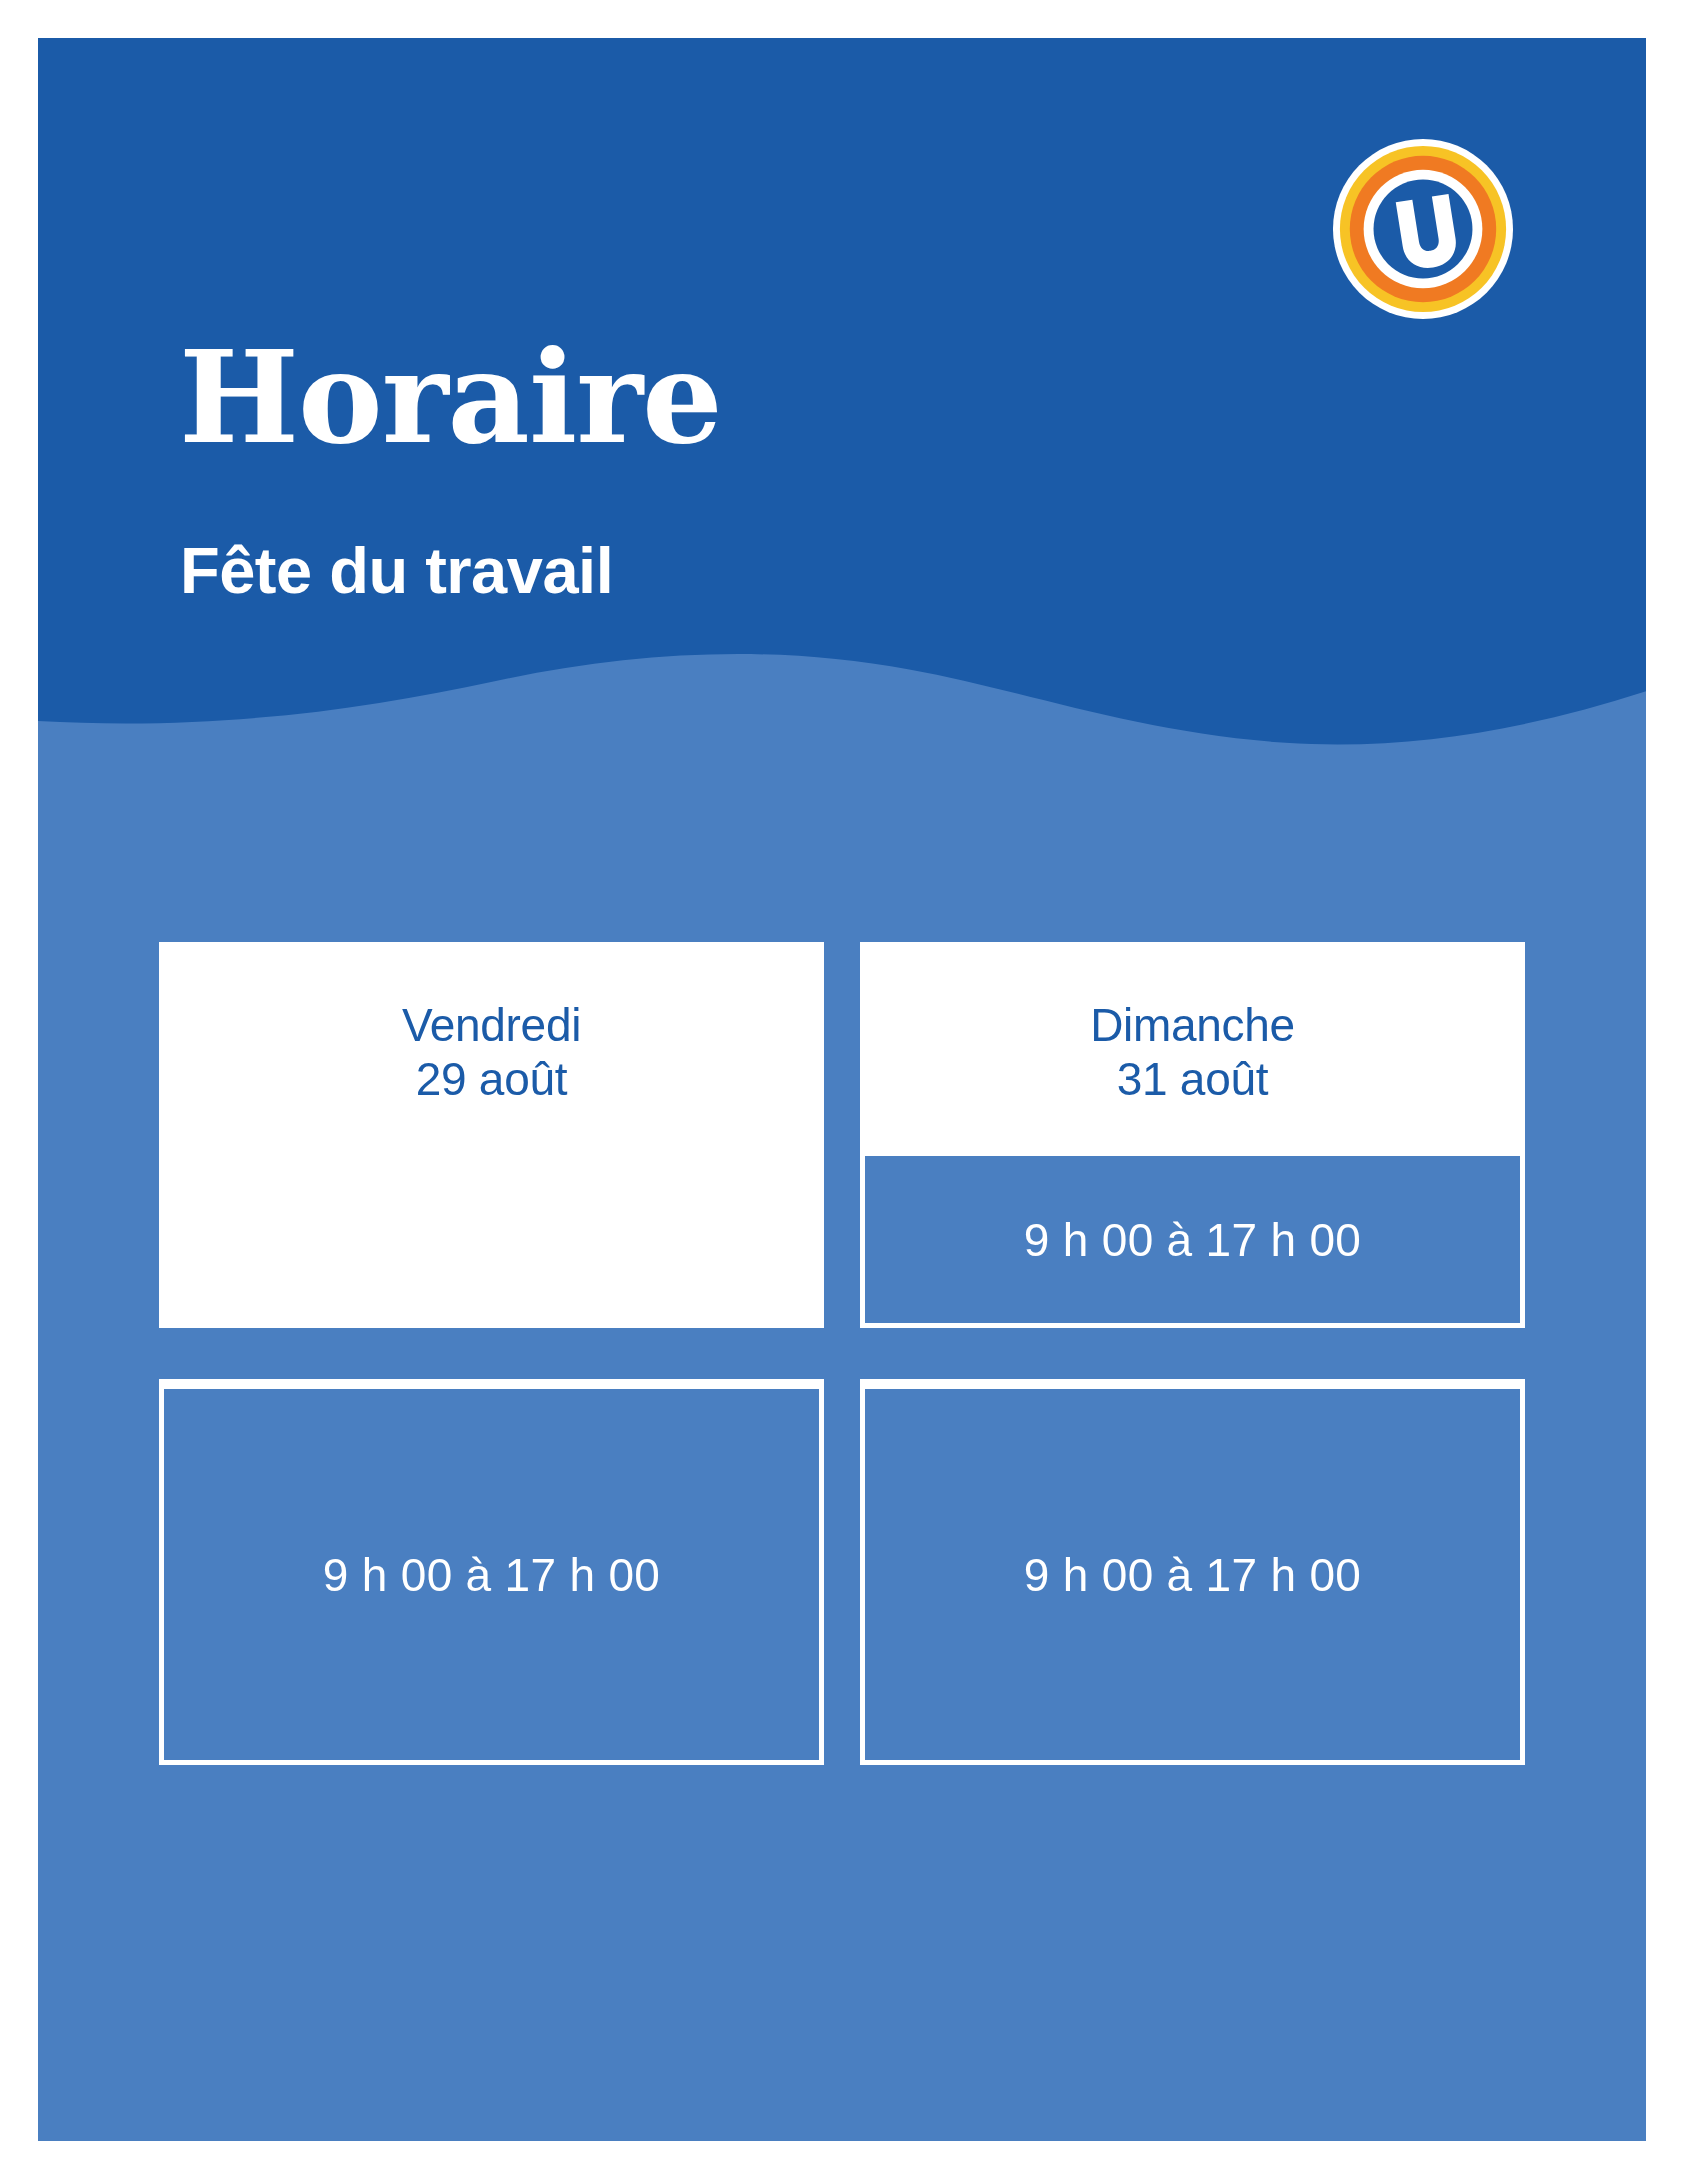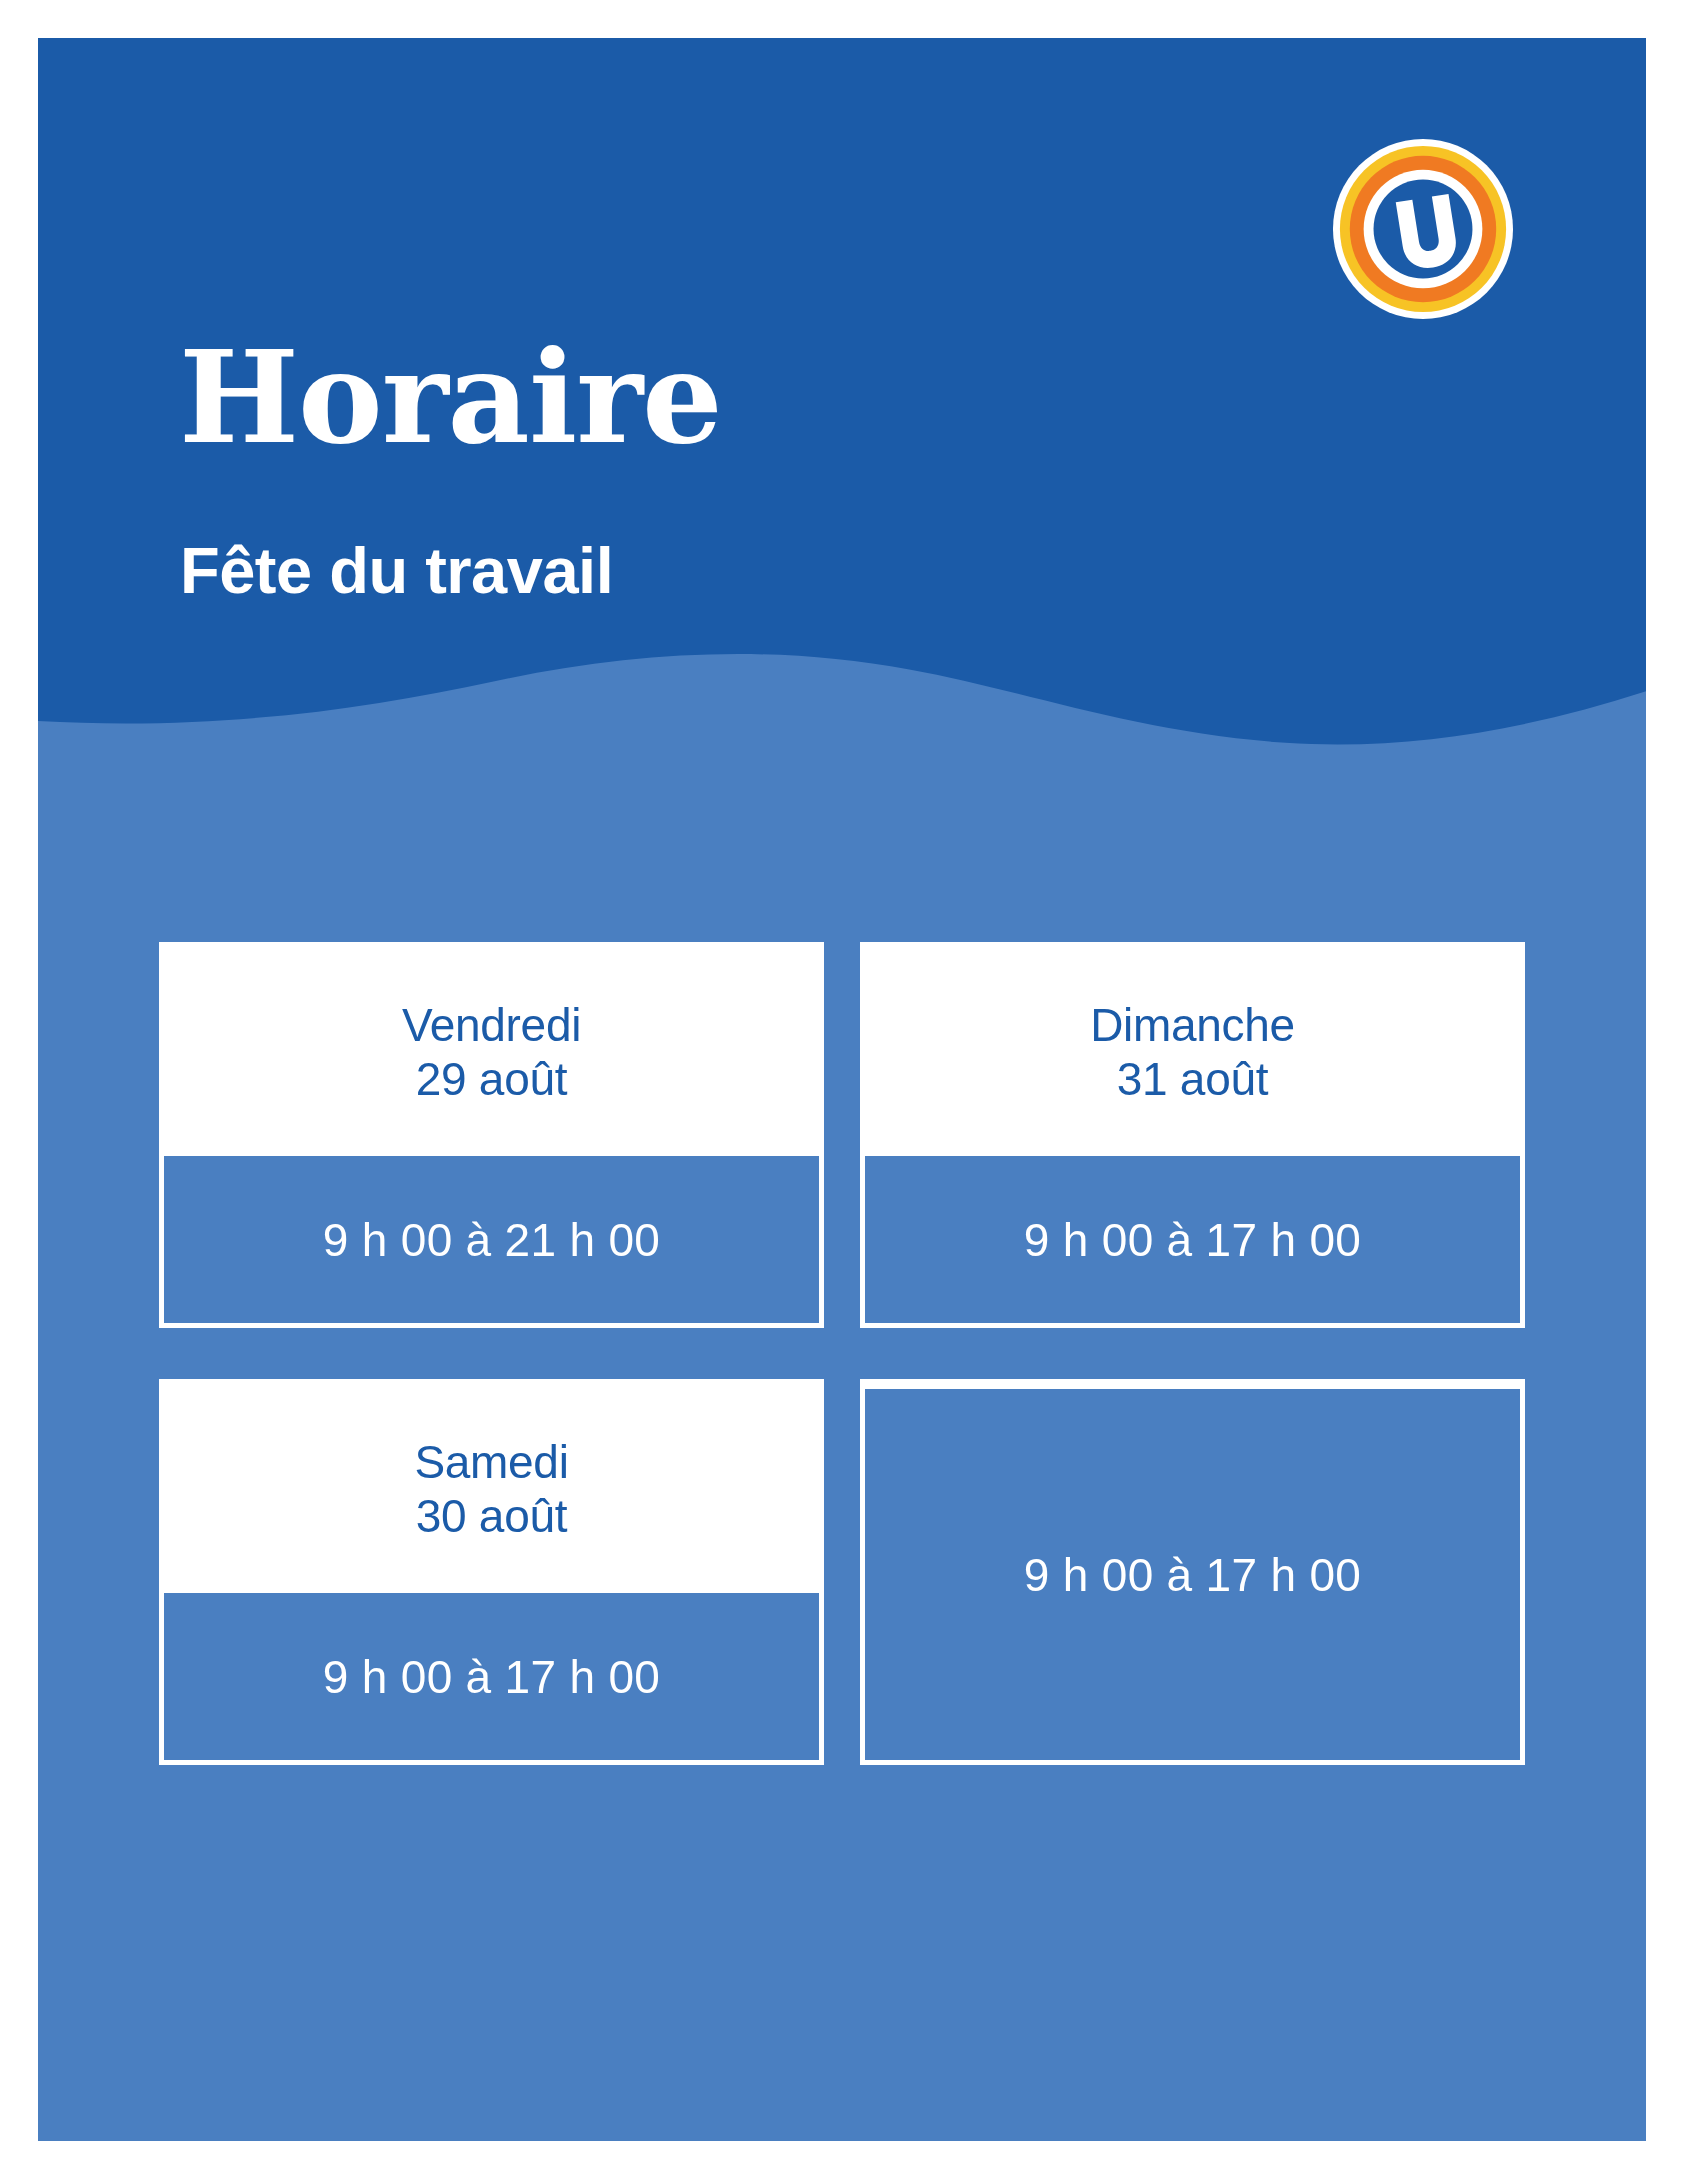--- a/index.html
+++ b/index.html
@@ -182,36 +182,31 @@
       </svg>
     </div>
 
     <div class="cards">
 
       <div class="card">
         <div class="card-head">
           <div class="card-day">Vendredi</div>
           <div class="card-date">29 août</div>
         </div>
-        <div class="card-hours">9 h 00 à 21 h 00</div>
       </div>
 
       <div class="card">
         <div class="card-head">
           <div class="card-day">Dimanche</div>
           <div class="card-date">31 août</div>
         </div>
         <div class="card-hours">9 h 00 à 17 h 00</div>
       </div>
 
       <div class="card">
-        <div class="card-head">
-          <div class="card-day">Samedi</div>
-          <div class="card-date">30 août</div>
-        </div>
         <div class="card-hours">9 h 00 à 17 h 00</div>
       </div>
 
       <div class="card">
         <div class="card-hours">9 h 00 à 17 h 00</div>
       </div>
 
     </div>
   </div>
 </div>

